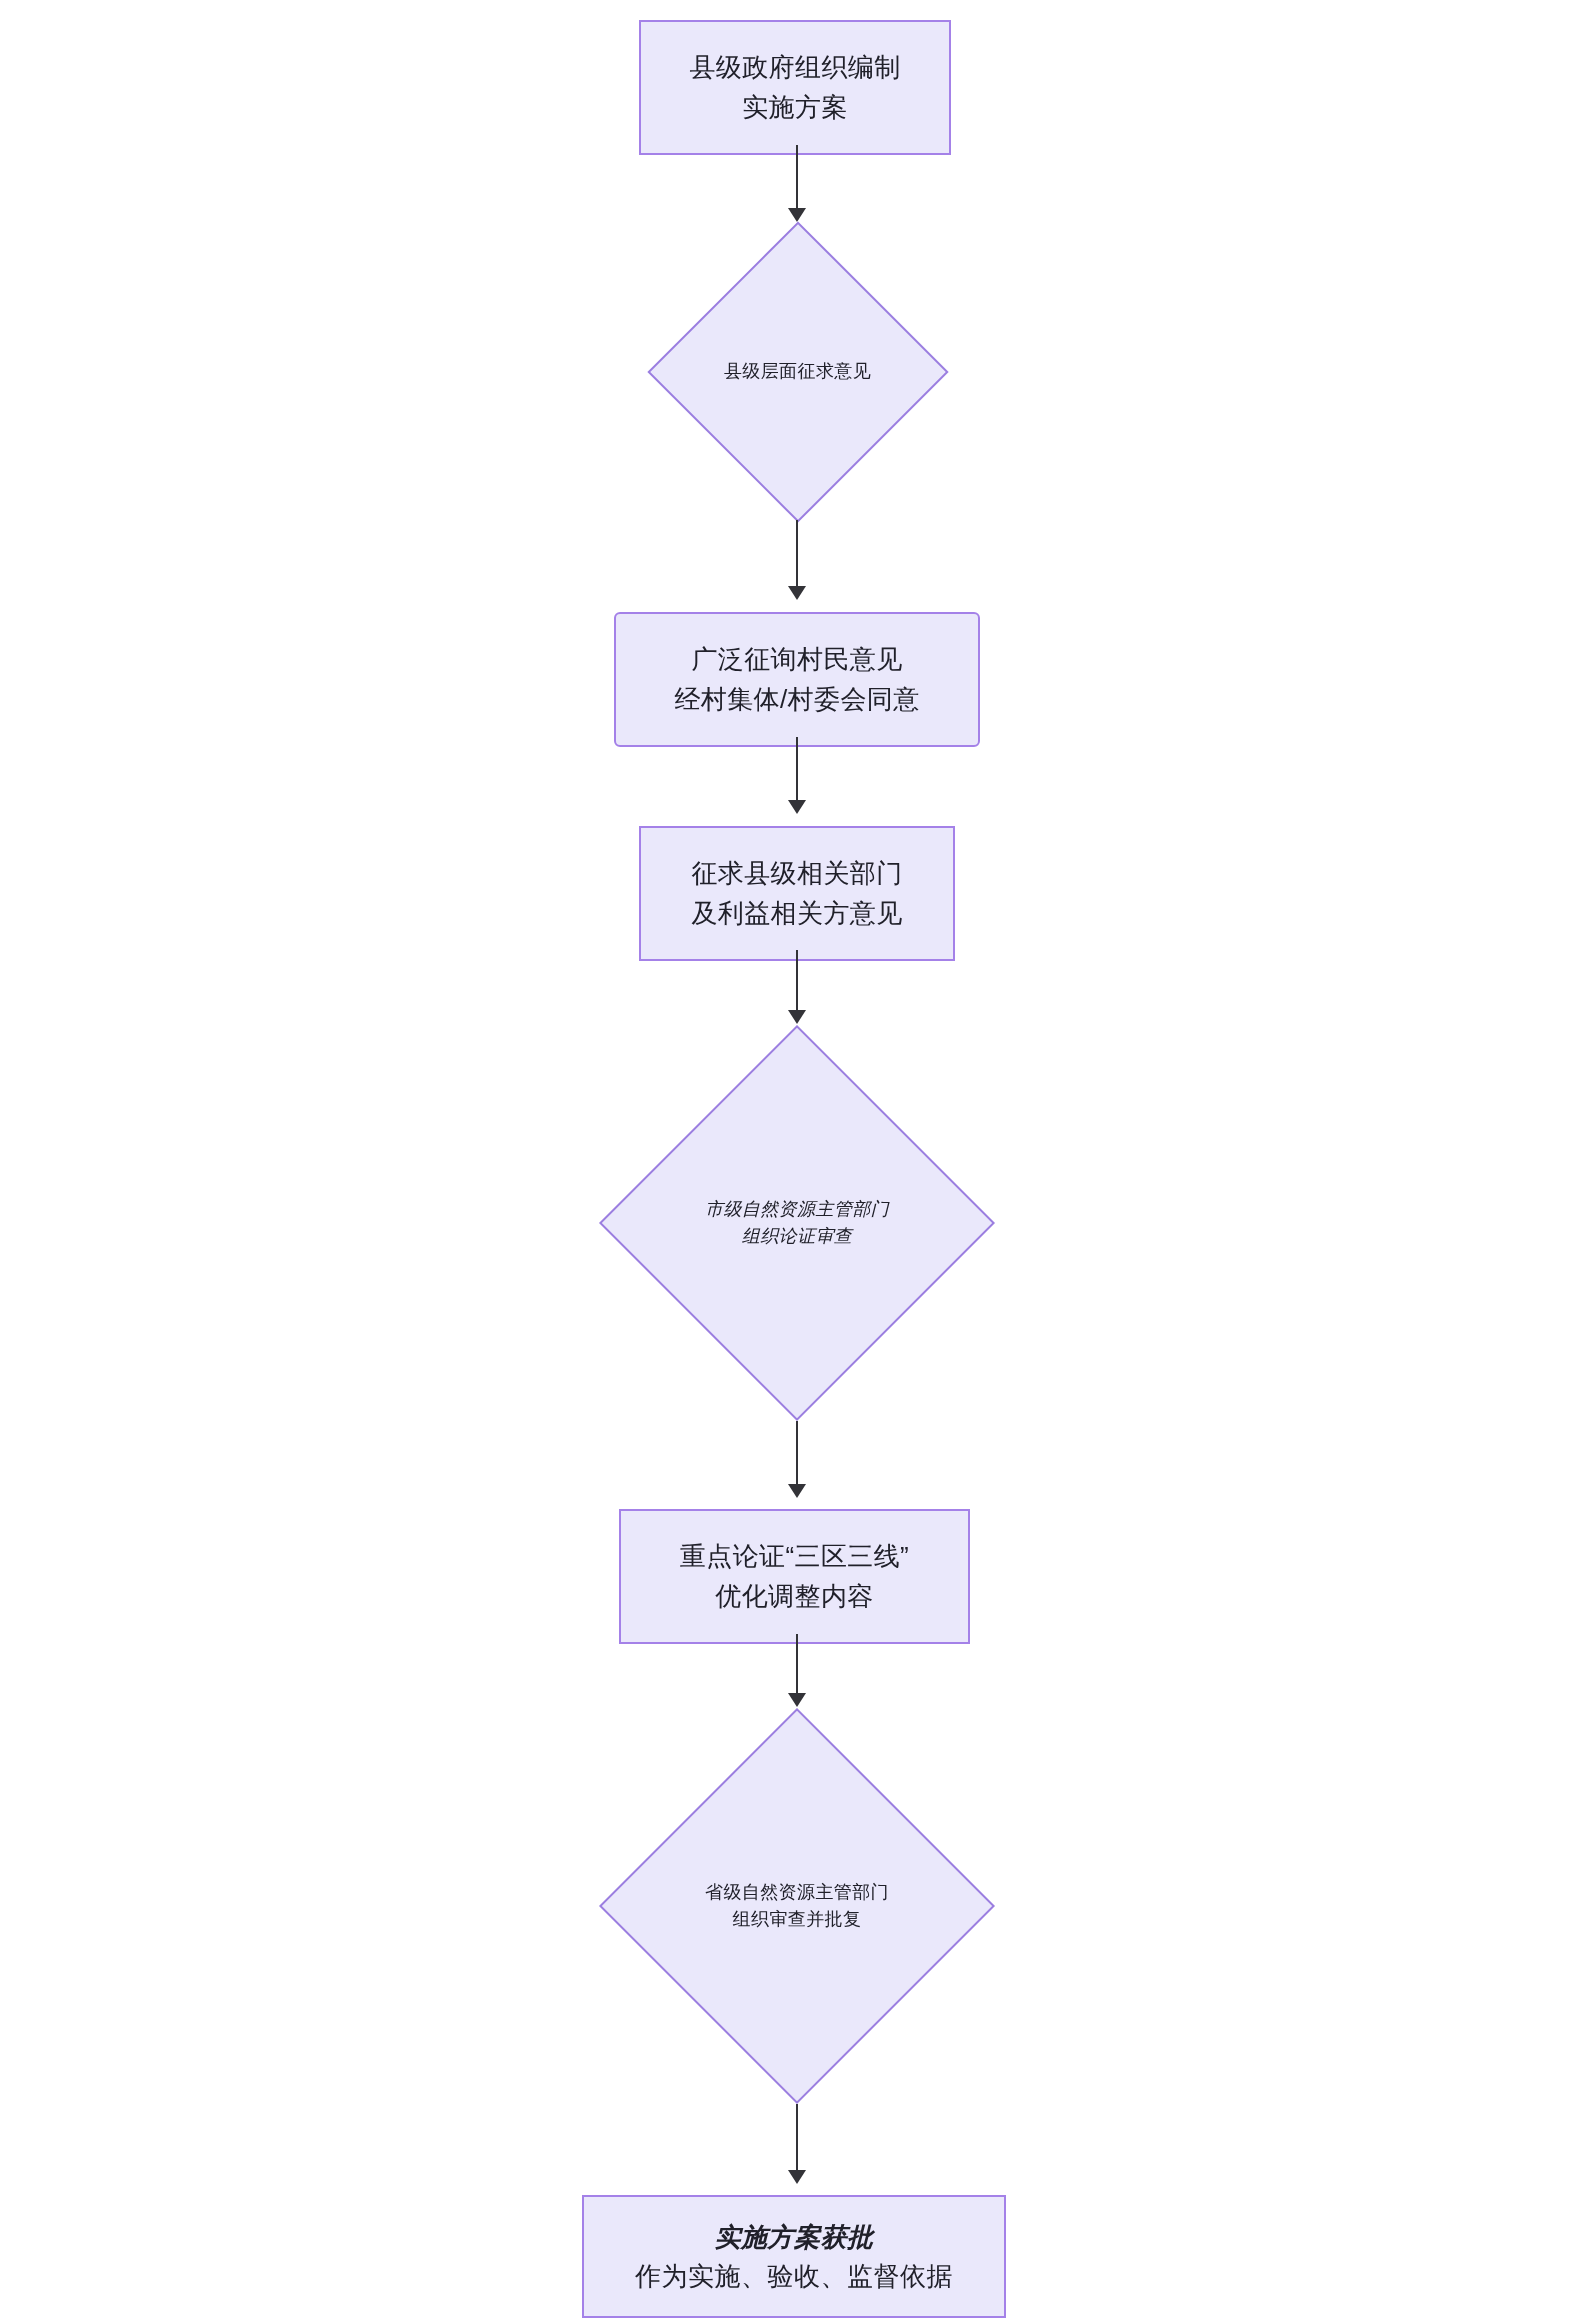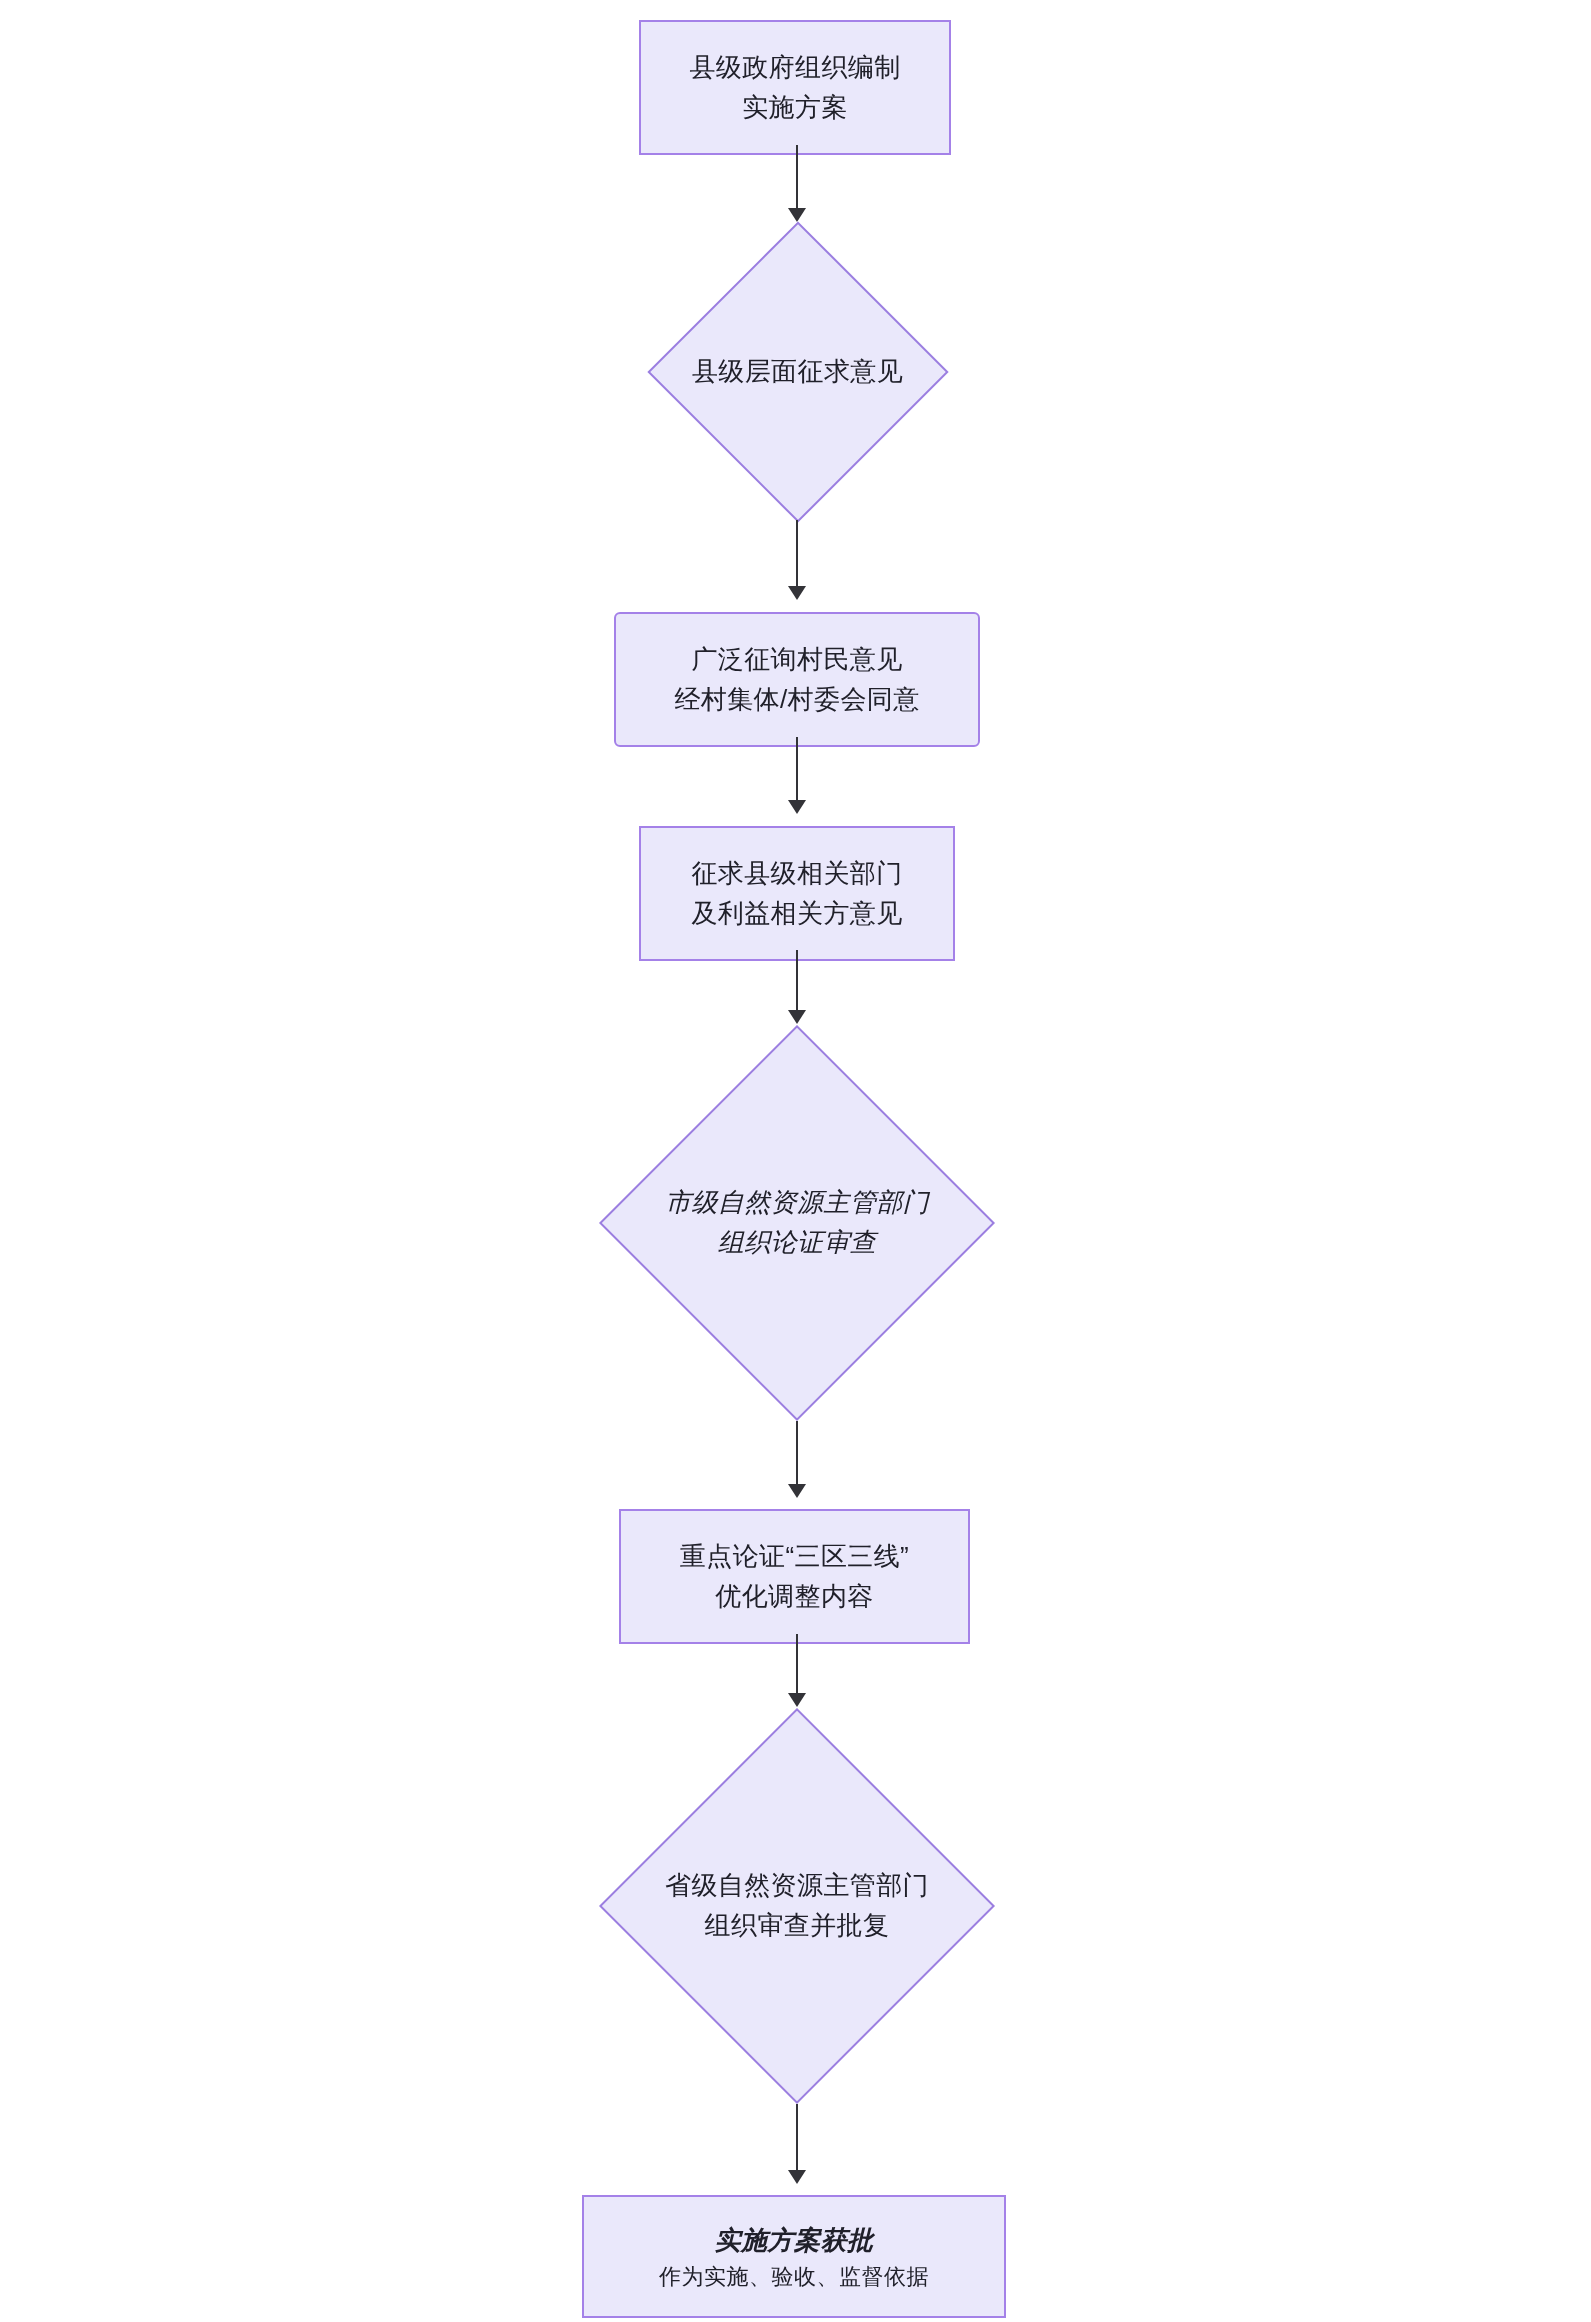--- a/index.html
+++ b/index.html
@@ -46,21 +46,21 @@
   .rect.terminal .label-strong {
     display: block;
     font-weight: bold;
     font-style: italic;
     font-size: 26px;
     line-height: 1.5;
     letter-spacing: 0.5px;
   }
   .rect.terminal .label-sub {
     display: block;
-    font-size: 22px;
+    font-size: 26px;
     line-height: 1.5;
     letter-spacing: 0.5px;
   }
 
   
   .diamond-wrap {
     position: absolute;
   }
   .diamond-shape {
     position: absolute;
@@ -75,21 +75,21 @@
     position: absolute;
     left: 0;
     top: 0;
     width: 100%;
     height: 100%;
     display: flex;
     align-items: center;
     justify-content: center;
     text-align: center;
     color: #20202a;
-    font-size: 26px;
+    font-size: 18px;
     line-height: 1.52;
     letter-spacing: 0.4px;
     white-space: pre-line;
   }
 
   
   .connector {
     position: absolute;
     width: 2px;
     background: #333338;

